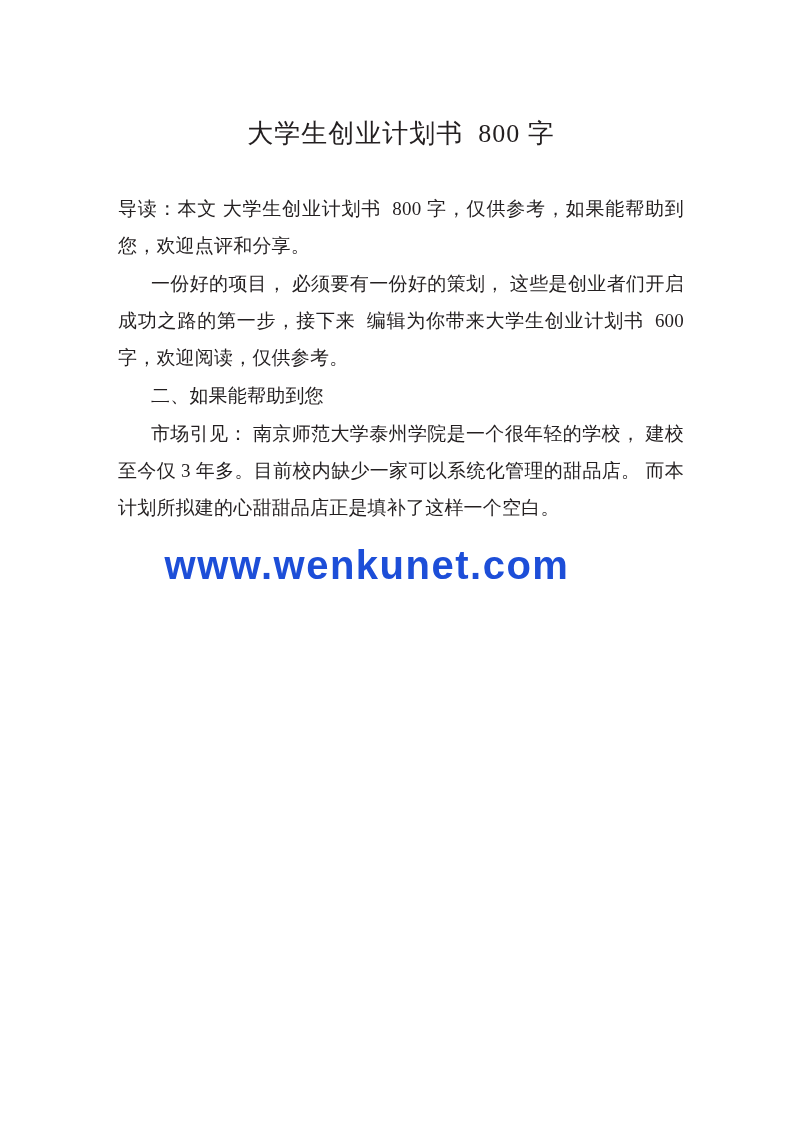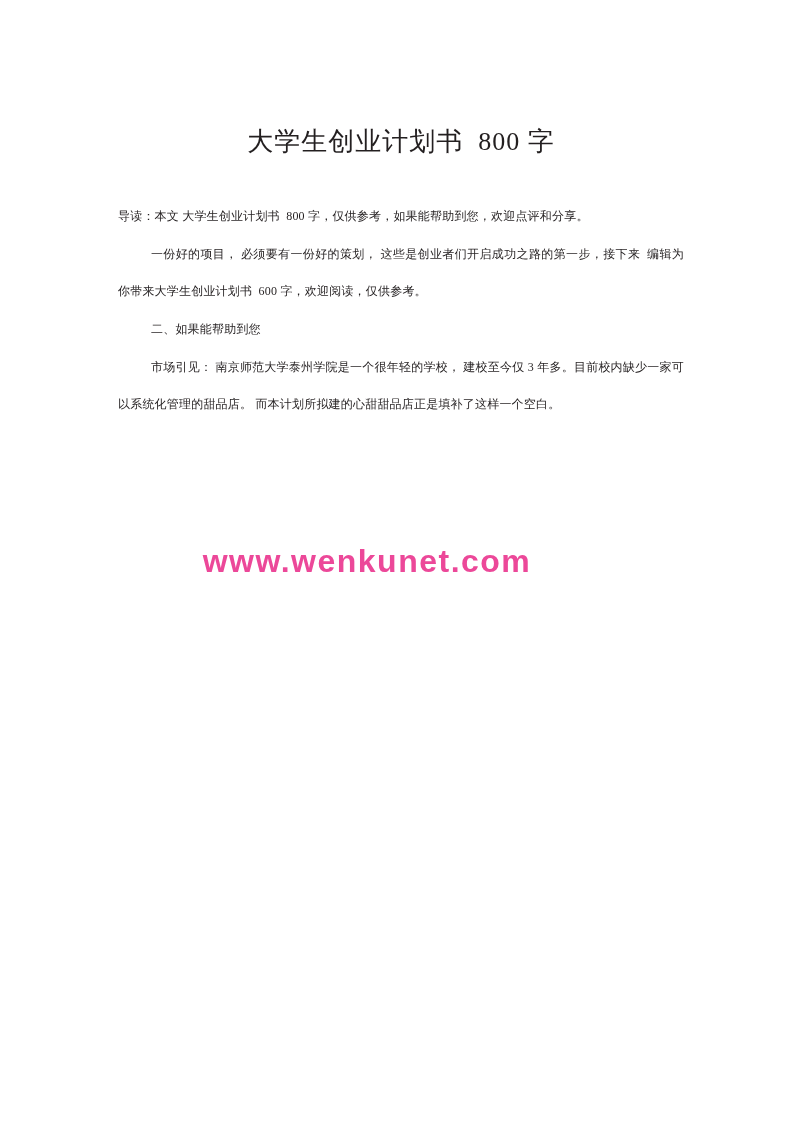--- a/index.html
+++ b/index.html
@@ -25,54 +25,54 @@
   }
 
   
   #watermark {
     position: absolute;
     left: 0;
     top: 543px;
     width: 734px;
     text-align: center;
     font-family: "Liberation Sans", "DejaVu Sans", sans-serif;
-    font-size: 32px;
+    font-size: 40px;
     font-weight: 700;
     letter-spacing: 1.5px;
-    color: #ec4899;
+    color: #1d4ed8;
     user-select: none;
     pointer-events: none;
     white-space: nowrap;
     z-index: 0;
   }
 
   
   #doc {
     position: absolute;
     left: 118px;
     top: 0;
     width: 566px;
     z-index: 2;
   }
 
   .doc-title {
-    margin: 8px;
+    margin: 0;
     padding: 0;
     font-size: 26px;
     font-weight: 400;
     line-height: 34px;
     text-align: center;
     letter-spacing: 1px;
     padding-top: 117px;
     white-space: pre;
   }
 
   .para {
     margin: 0;
-    font-size: 12px;
+    font-size: 19px;
     line-height: 37px;
     text-align: justify;
     text-justify: inter-ideograph;
     letter-spacing: 0.2px;
     white-space: pre-wrap;
     word-break: break-all;
   }
 
   .para.first-block { margin-top: 39px; }
   .indent { text-indent: 33px; }

